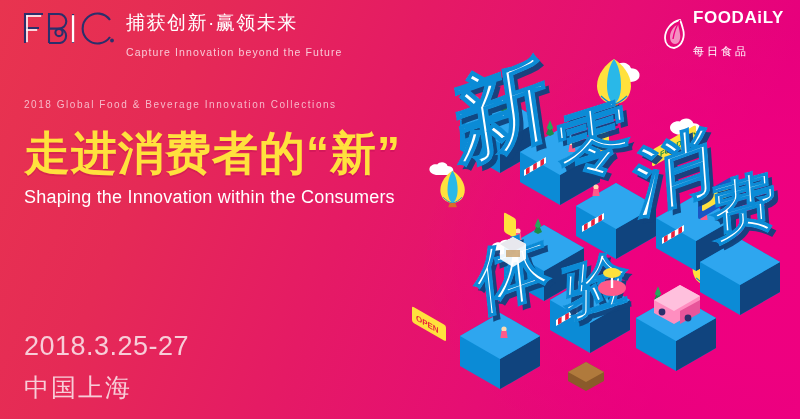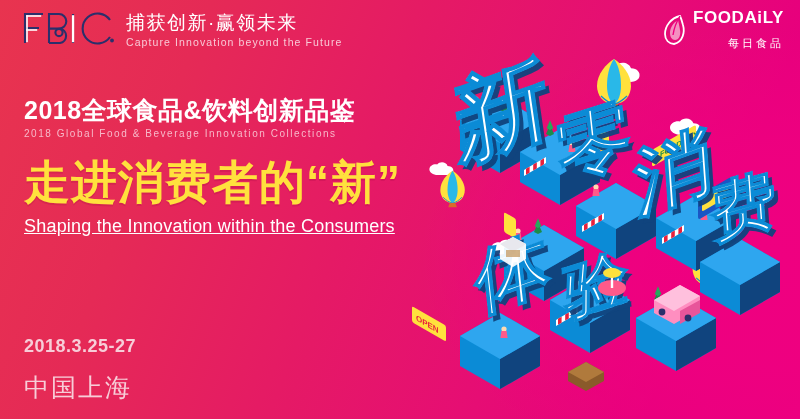--- a/index.html
+++ b/index.html
@@ -18,57 +18,57 @@
   
   .logo-fbic{position:absolute;left:22px;top:10px;display:flex;align-items:flex-start;}
   .fbic-mark{display:block;}
   .fbic-tag{margin-left:12px;padding-top:2px;}
   .fbic-tag-cn{
     color:#ffffff;font-size:19px;line-height:22px;letter-spacing:1.5px;
     font-weight:400;white-space:nowrap;
   }
   .fbic-tag-en{
     color:#f9c9d6;font-size:10.5px;line-height:14px;letter-spacing:1.1px;
-    white-space:nowrap;margin-top:1px;
+    white-space:nowrap;margin-top:11px;
   }
 
   .logo-foodaily{position:absolute;right:16px;top:9px;display:flex;align-items:center;}
   .fd-text{margin-left:6px;}
   .fd-name{
     color:#ffffff;font-size:17px;font-weight:bold;letter-spacing:0.6px;line-height:17px;
   }
   .fd-cn{
-    color:#ffffff;font-size:11px;letter-spacing:3px;line-height:14px;margin-top:10px;
-    text-align:right;
+    color:#ffffff;font-size:11px;letter-spacing:3px;line-height:14px;margin-top:18px;
+    text-align:left;
   }
 
   
   .headline{position:absolute;left:24px;top:96px;}
   .h-cn{
     color:#ffffff;font-size:25px;font-weight:bold;letter-spacing:0.5px;
     line-height:29px;white-space:nowrap;
   }
   .h-en{
     color:#f7b9c9;font-size:10px;letter-spacing:1.55px;line-height:16px;
     white-space:nowrap;margin-top:1px;
   }
   .h-big{
     color:#ffe13d;font-size:46px;font-weight:bold;line-height:52px;
     letter-spacing:1px;white-space:nowrap;margin-top:14px;
     text-shadow:0 2px 0 rgba(150,0,60,0.18);
   }
   .h-sub{
     color:#ffffff;font-size:18px;line-height:24px;letter-spacing:0.2px;
-    white-space:nowrap;margin-top:6px;font-weight:300;text-decoration:underline;
+    white-space:nowrap;margin-top:6px;font-weight:300;
   }
 
   
   .datebox{position:absolute;left:24px;top:330px;}
   .date{
-    color:#f7cdd8;font-size:18px;line-height:33px;letter-spacing:0.5px;font-weight:700;
+    color:#f7cdd8;font-size:27px;line-height:33px;letter-spacing:0.5px;font-weight:400;
   }
   .city{
     color:#f7cdd8;font-size:25px;line-height:32px;letter-spacing:2px;font-weight:300;
     margin-top:8px;
   }
 
   
   #scene{position:absolute;left:400px;top:0;width:400px;height:419px;}
 </style>
 </head>
@@ -106,21 +106,20 @@
       <path d="M17 7 C12 10 9 15 9 20 c0 4 2 7 5 7 c4 0 6 -5 5 -10 c-0.5 -4 -1.4 -7 -2 -10 Z" fill="#ffffff" opacity="0.55"></path>
       <path d="M19 3 C16 8 13 15 12 22" fill="none" stroke="#ef0080" stroke-width="1.4"></path>
     </svg>
     <div class="fd-text">
       <div class="fd-name">FOODAiLY</div>
       <div class="fd-cn">每日食品</div>
     </div>
   </div>
 
   <div class="headline">
-    <div class="h-cn">2018全球食品&amp;饮料创新品鉴</div>
     <div class="h-en">2018 Global Food &amp; Beverage Innovation Collections</div>
     <div class="h-big">走进消费者的“新”</div>
     <div class="h-sub">Shaping the Innovation within the Consumers</div>
   </div>
 
   <div class="datebox">
     <div class="date">2018.3.25-27</div>
     <div class="city">中国上海</div>
   </div>
 

